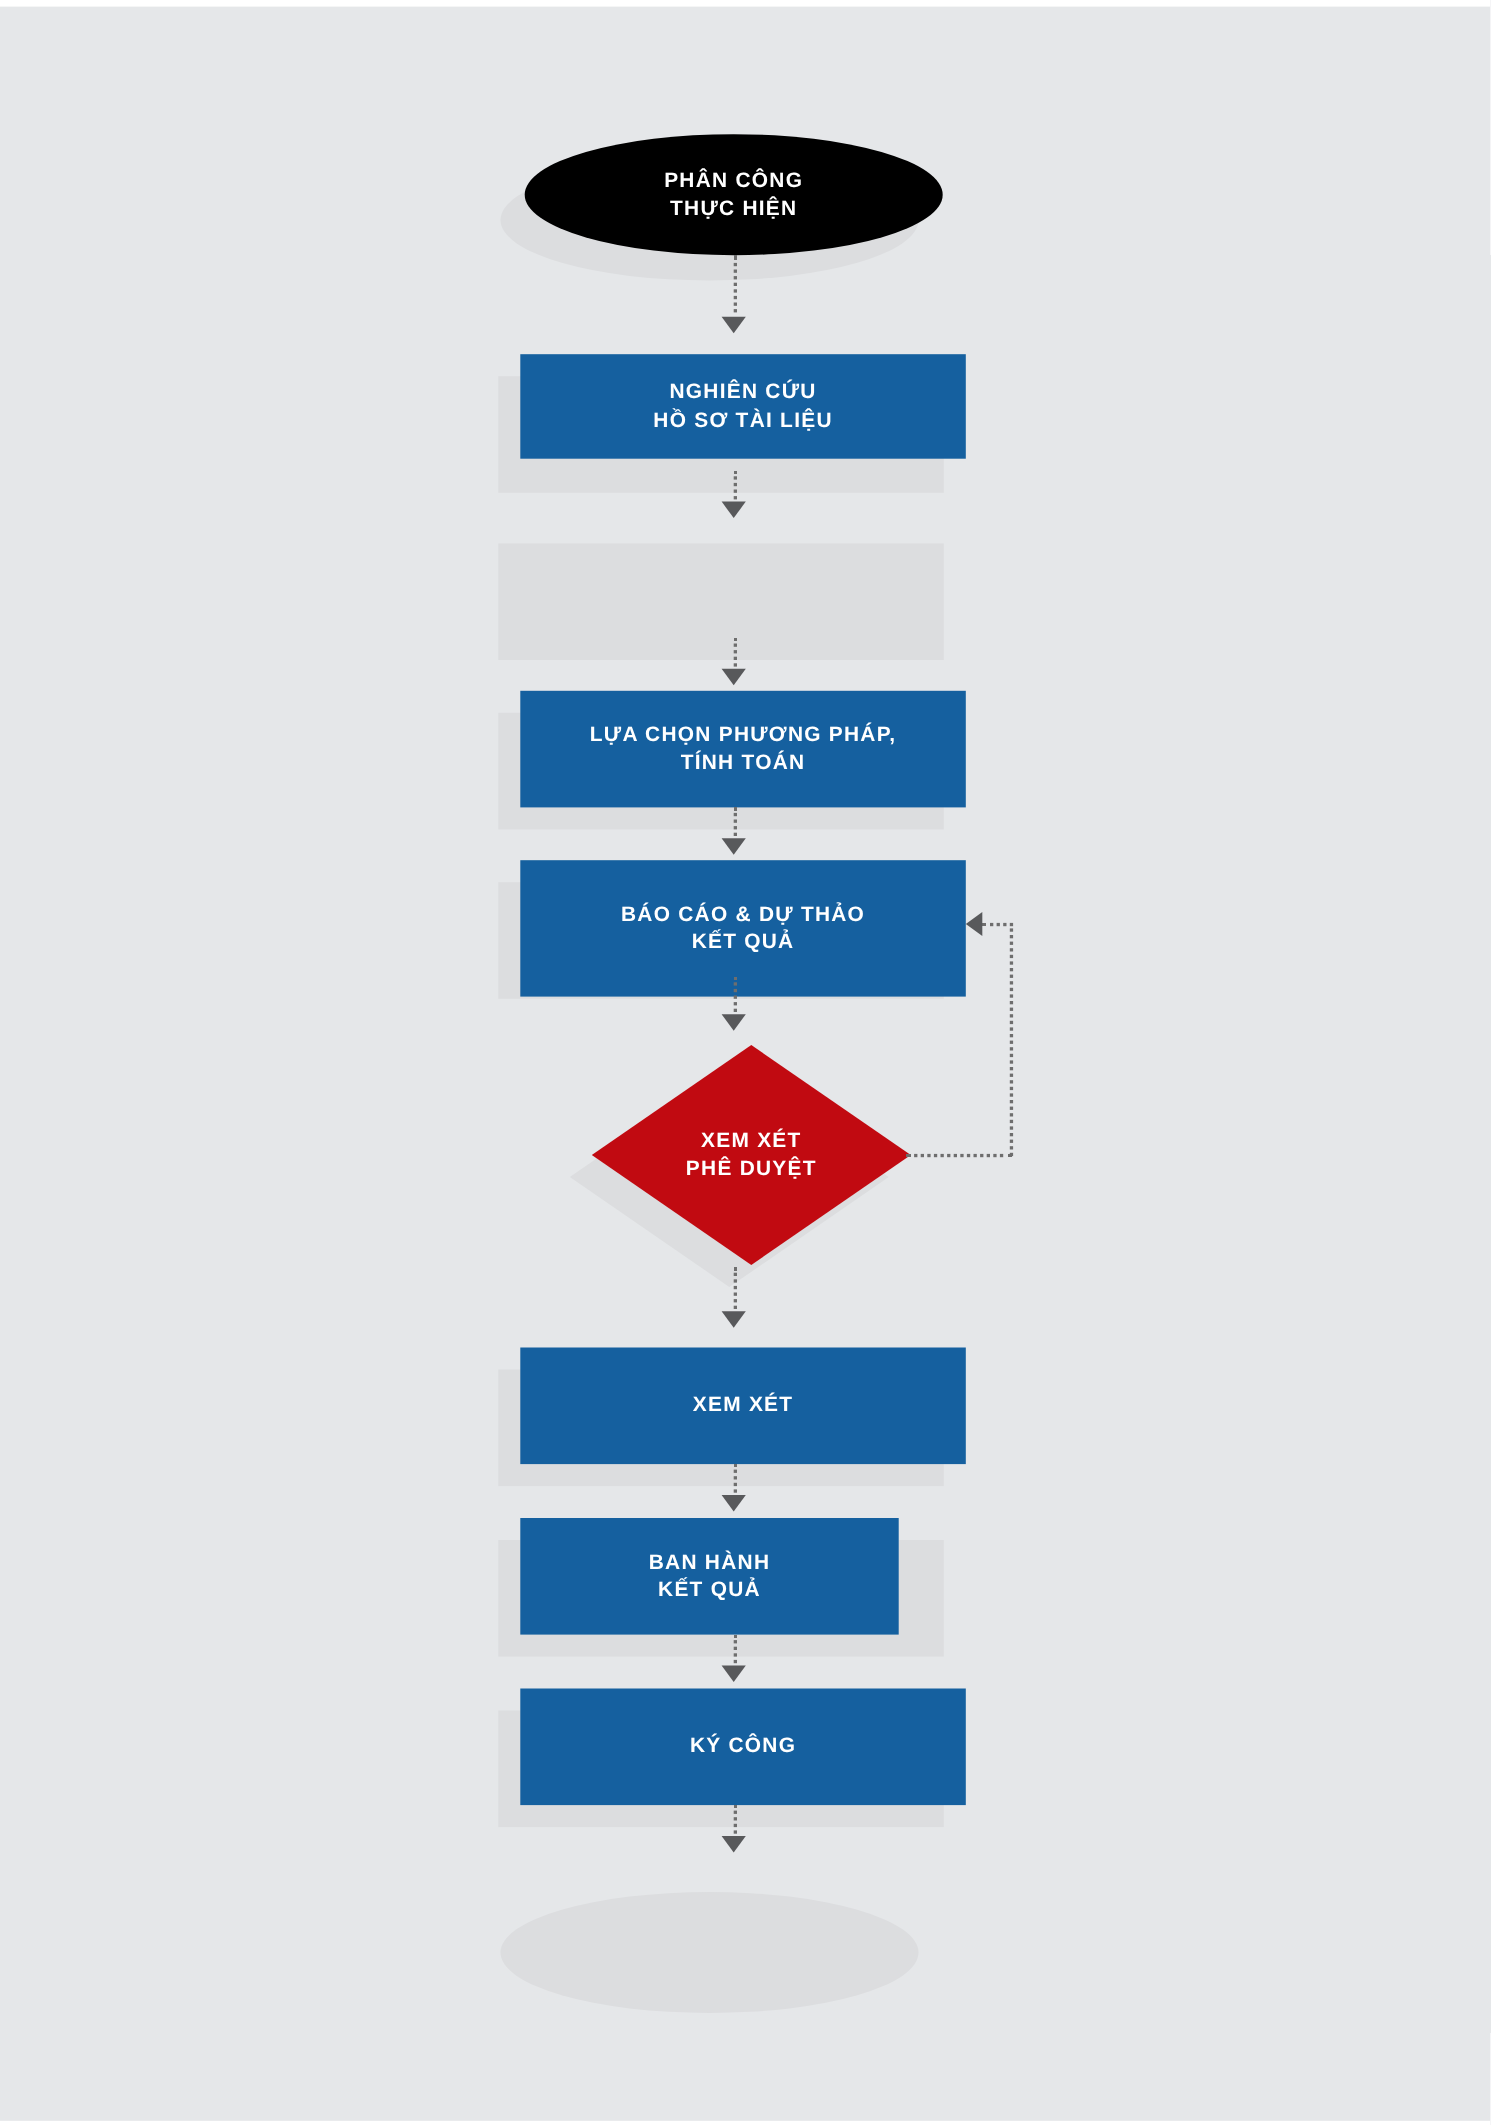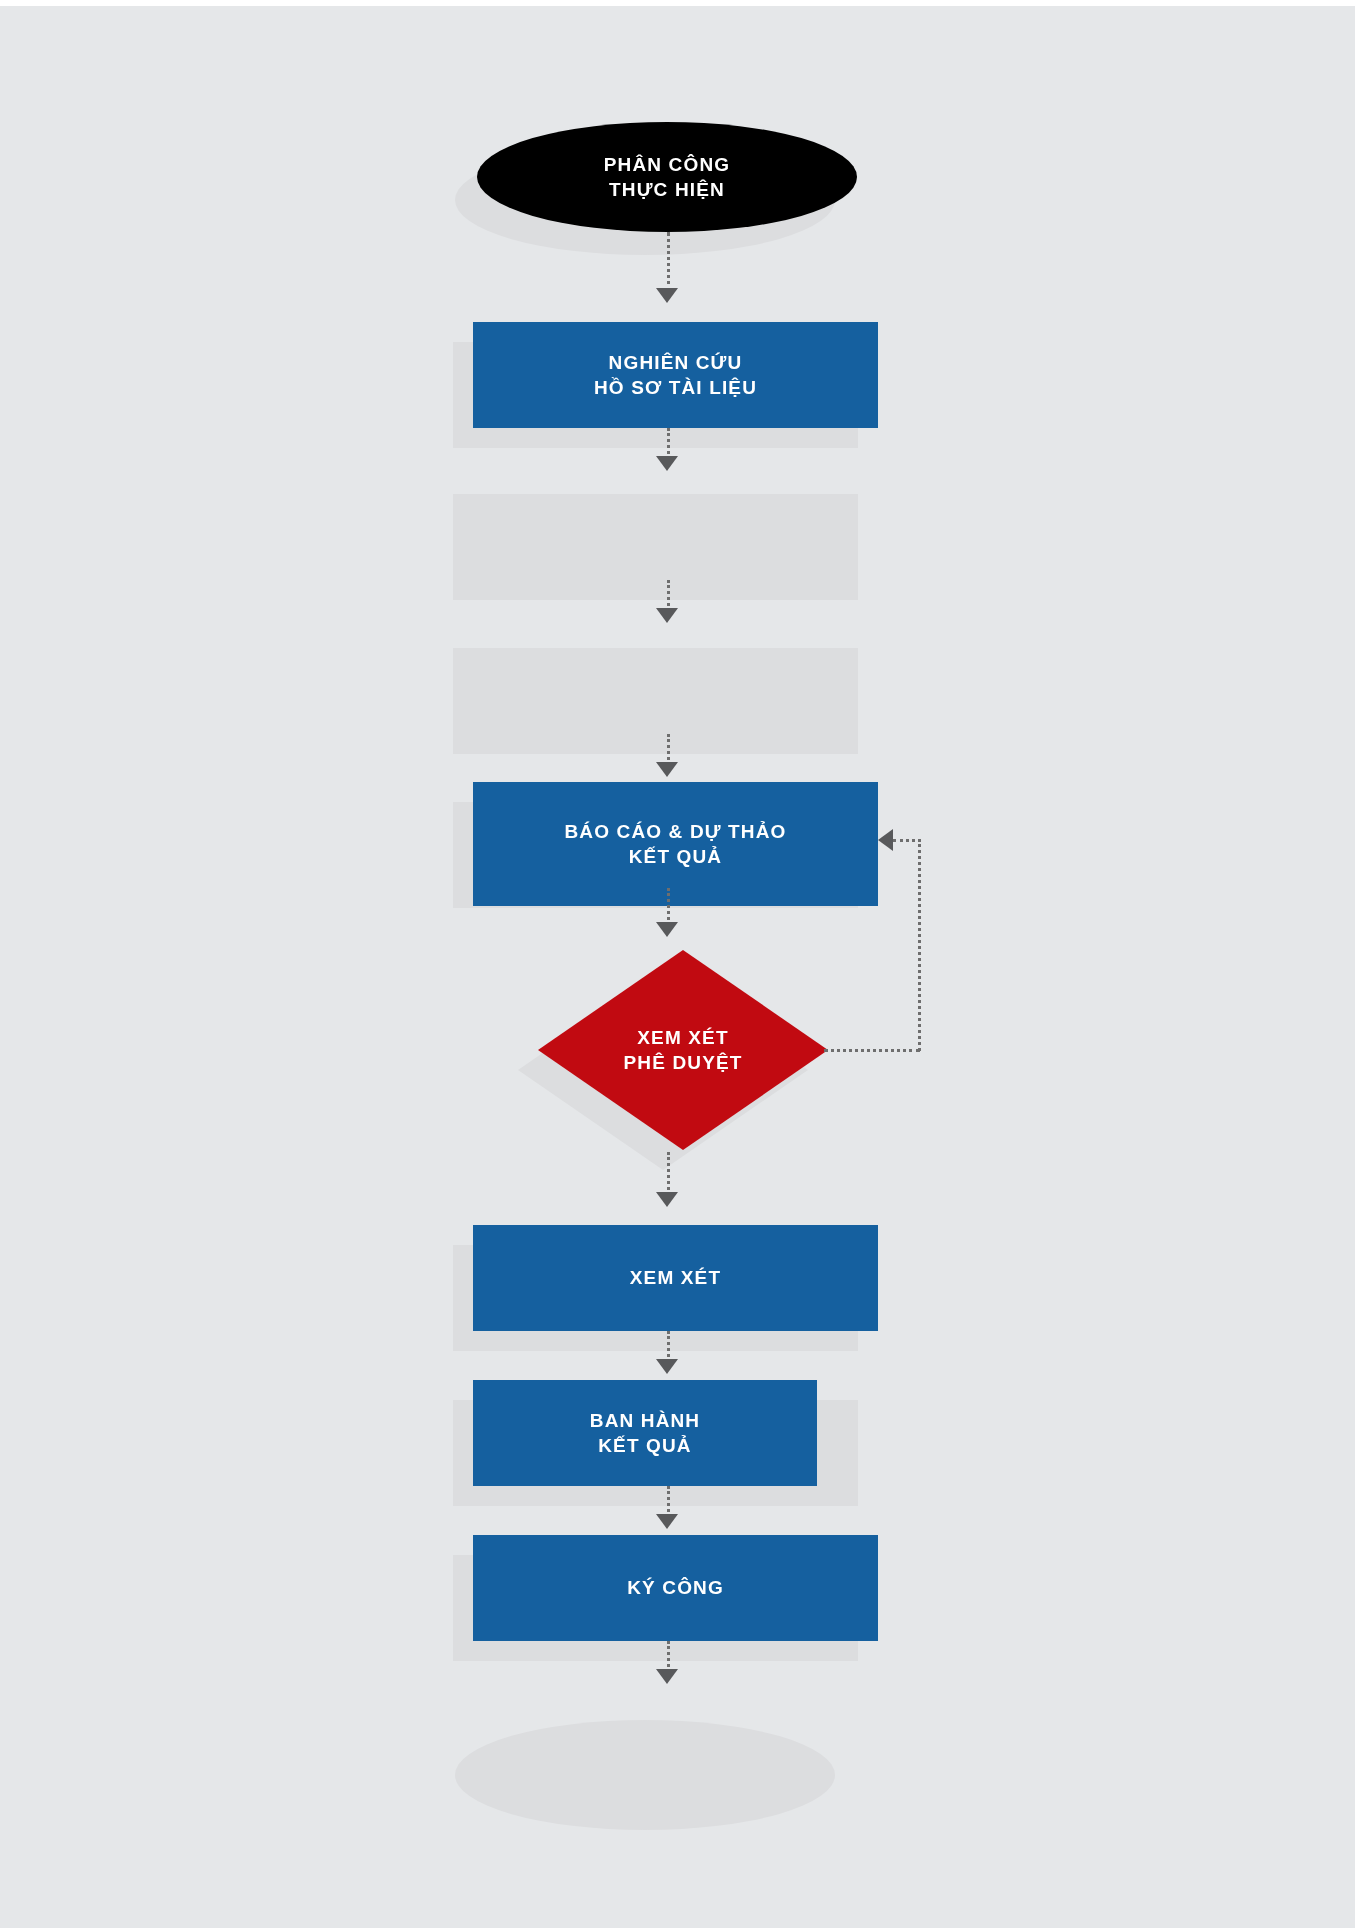--- a/index.html
+++ b/index.html
@@ -133,32 +133,34 @@
   <div class="top-strip"></div>
 
   <div class="shadow ellipse" style="left:455px; top:145px; width:380px; height:110px;"></div>
   <div class="node ellipse-node" style="left:477px; top:122px; width:380px; height:110px;">PHÂN CÔNG
 THỰC HIỆN</div>
 
   <div class="conn-v" style="left:667px; top:232px; height:60px;"></div>
   <div class="arrow-down" style="left:656px; top:288px;"></div>
 
   <div class="shadow" style="left:453px; top:342px; width:405px; height:106px;"></div>
-  <div class="node box" style="left:473px; top:322px; width:405px; height:106px;">NGHIÊN CỨU
+  <div class="node box" style="left:473px; top:322px; width:405px; height:95px;">NGHIÊN CỨU
 HỒ SƠ TÀI LIỆU</div>
 
   <div class="conn-v" style="left:667px; top:428px; height:32px;"></div>
   <div class="arrow-down" style="left:656px; top:456px;"></div>
 
   <div class="shadow" style="left:453px; top:494px; width:405px; height:106px;"></div>
 
   <div class="conn-v" style="left:667px; top:580px; height:32px;"></div>
   <div class="arrow-down" style="left:656px; top:608px;"></div>
 
   <div class="shadow" style="left:453px; top:648px; width:405px; height:106px;"></div>
+  <div class="node box" style="left:473px; top:628px; width:405px; height:106px;">LỰA CHỌN PHƯƠNG PHÁP,
+TÍNH TOÁN</div>
 
   <div class="conn-v" style="left:667px; top:734px; height:32px;"></div>
   <div class="arrow-down" style="left:656px; top:762px;"></div>
 
   <div class="shadow" style="left:453px; top:802px; width:405px; height:106px;"></div>
   <div class="node box" style="left:473px; top:782px; width:405px; height:124px;">BÁO CÁO &amp; DỰ THẢO
 KẾT QUẢ</div>
 
   <div class="conn-v" style="left:667px; top:888px; height:38px;"></div>
   <div class="arrow-down" style="left:656px; top:922px;"></div>

